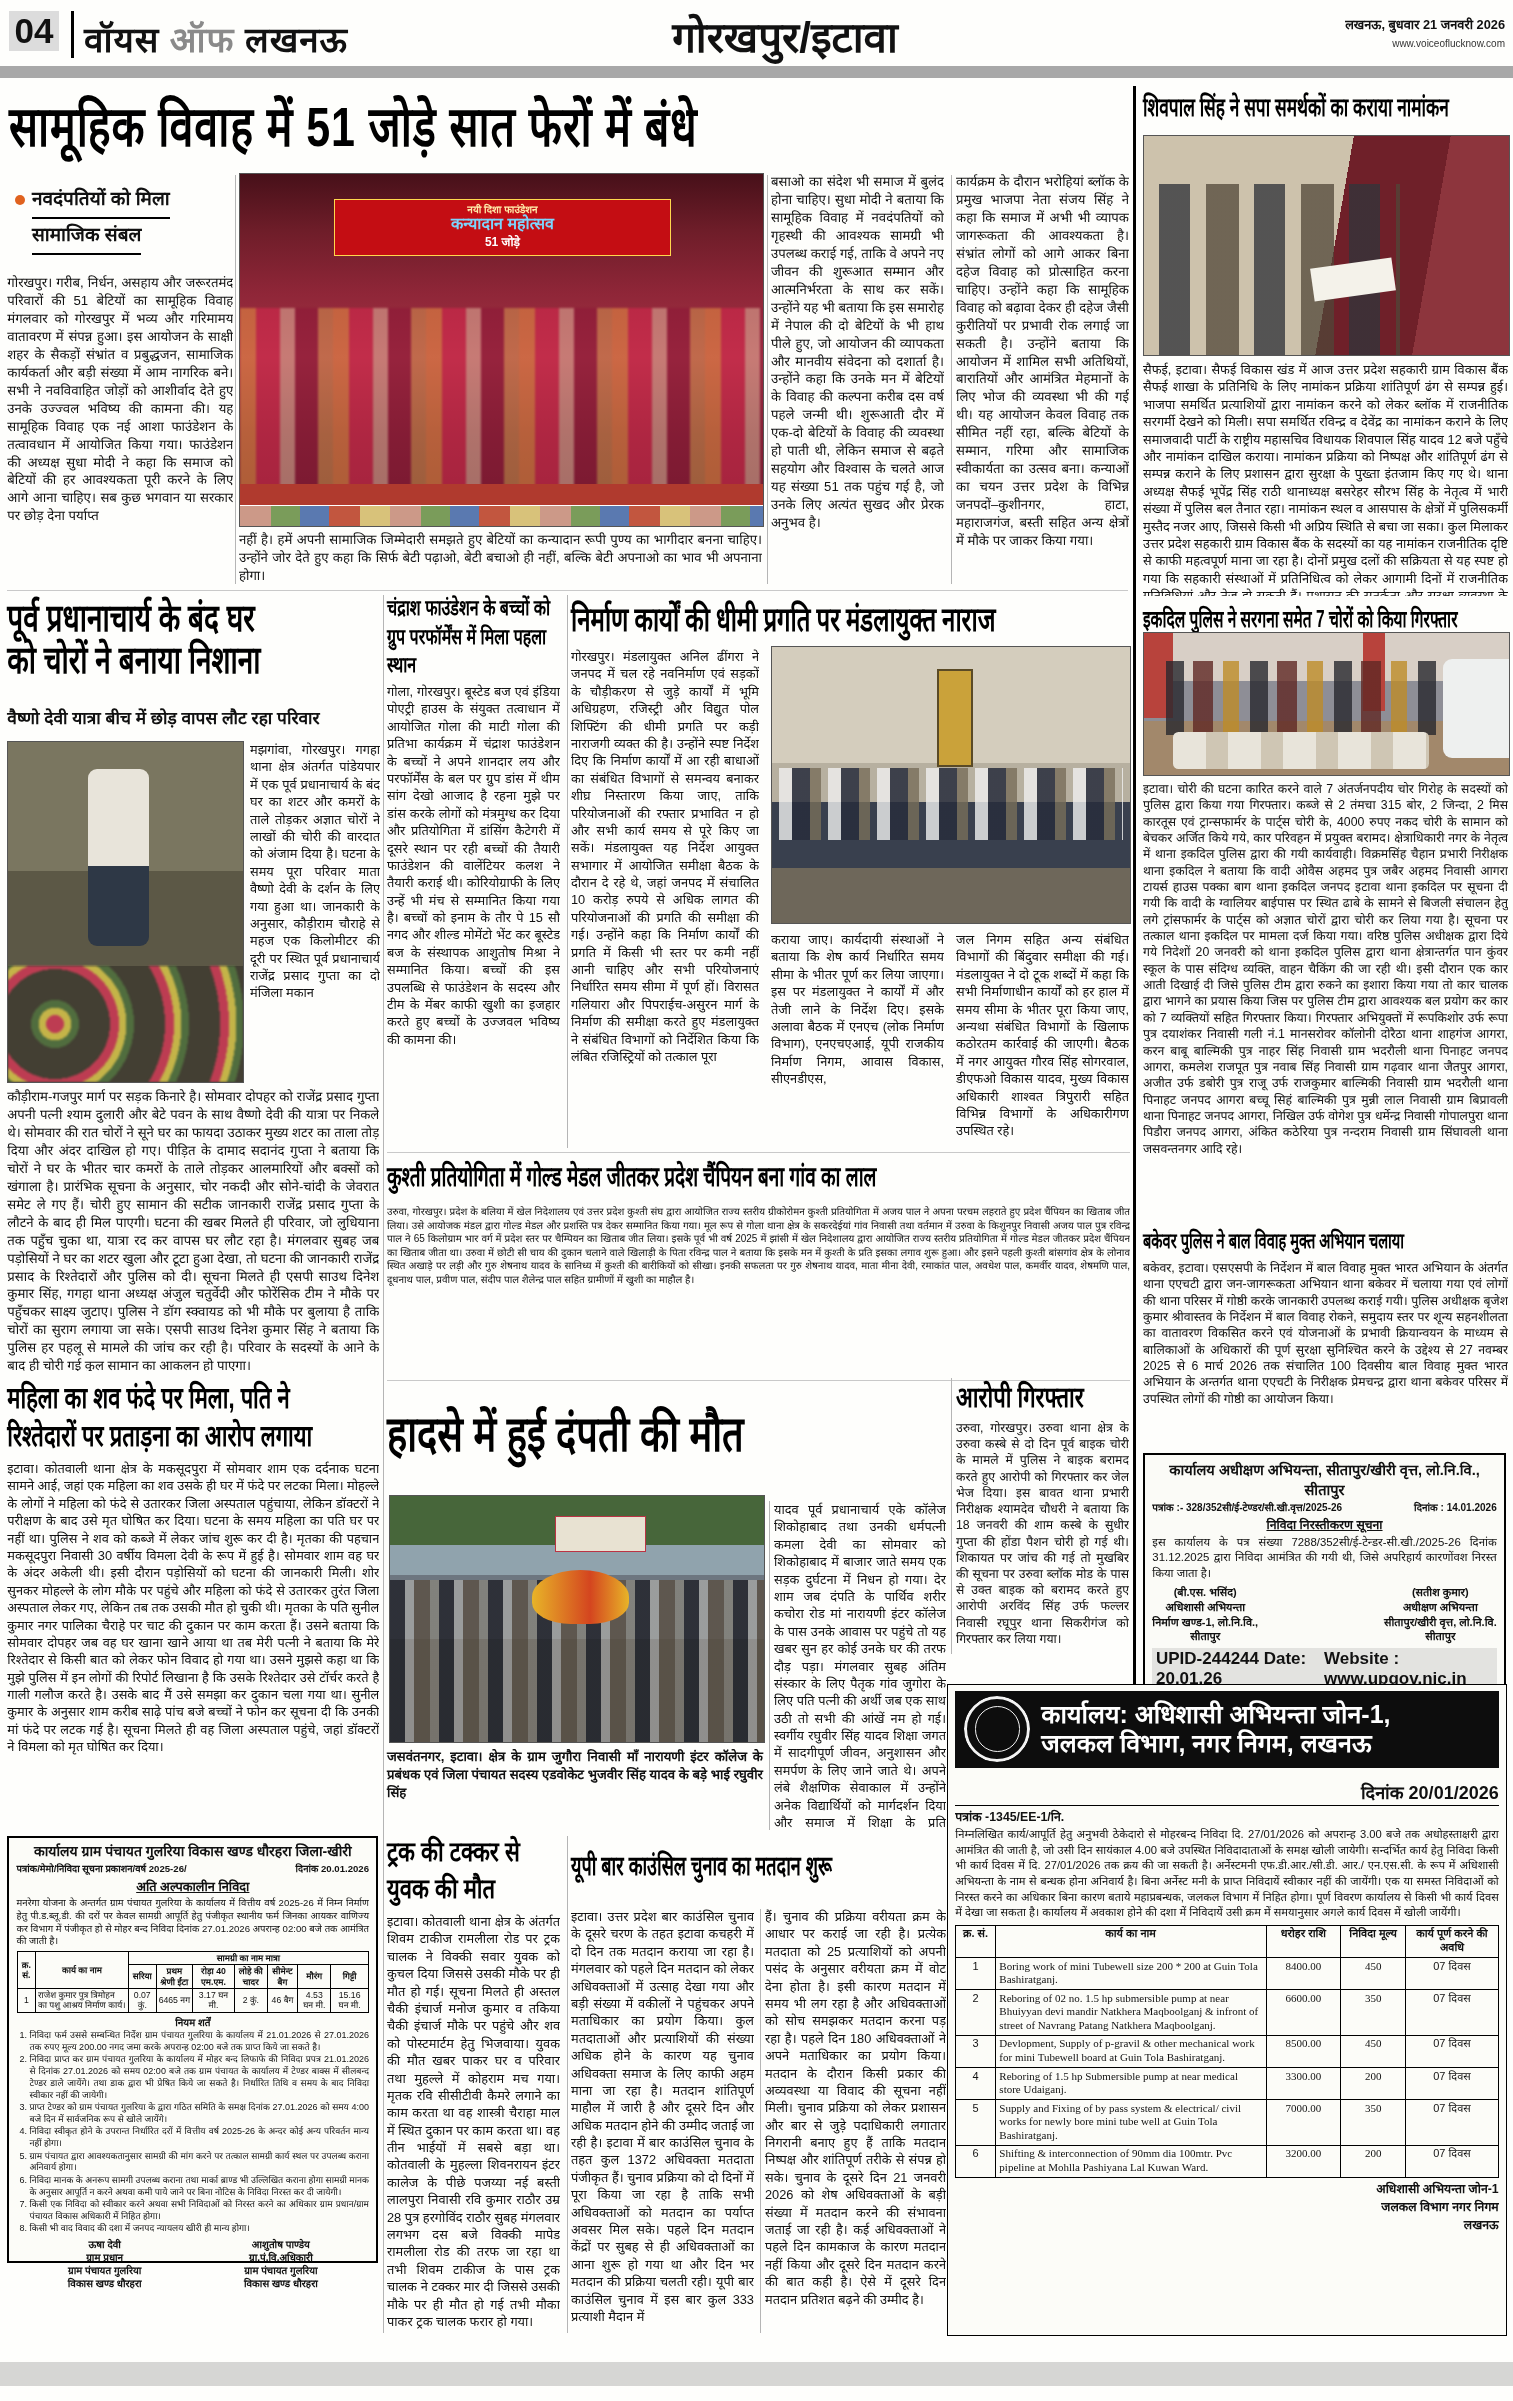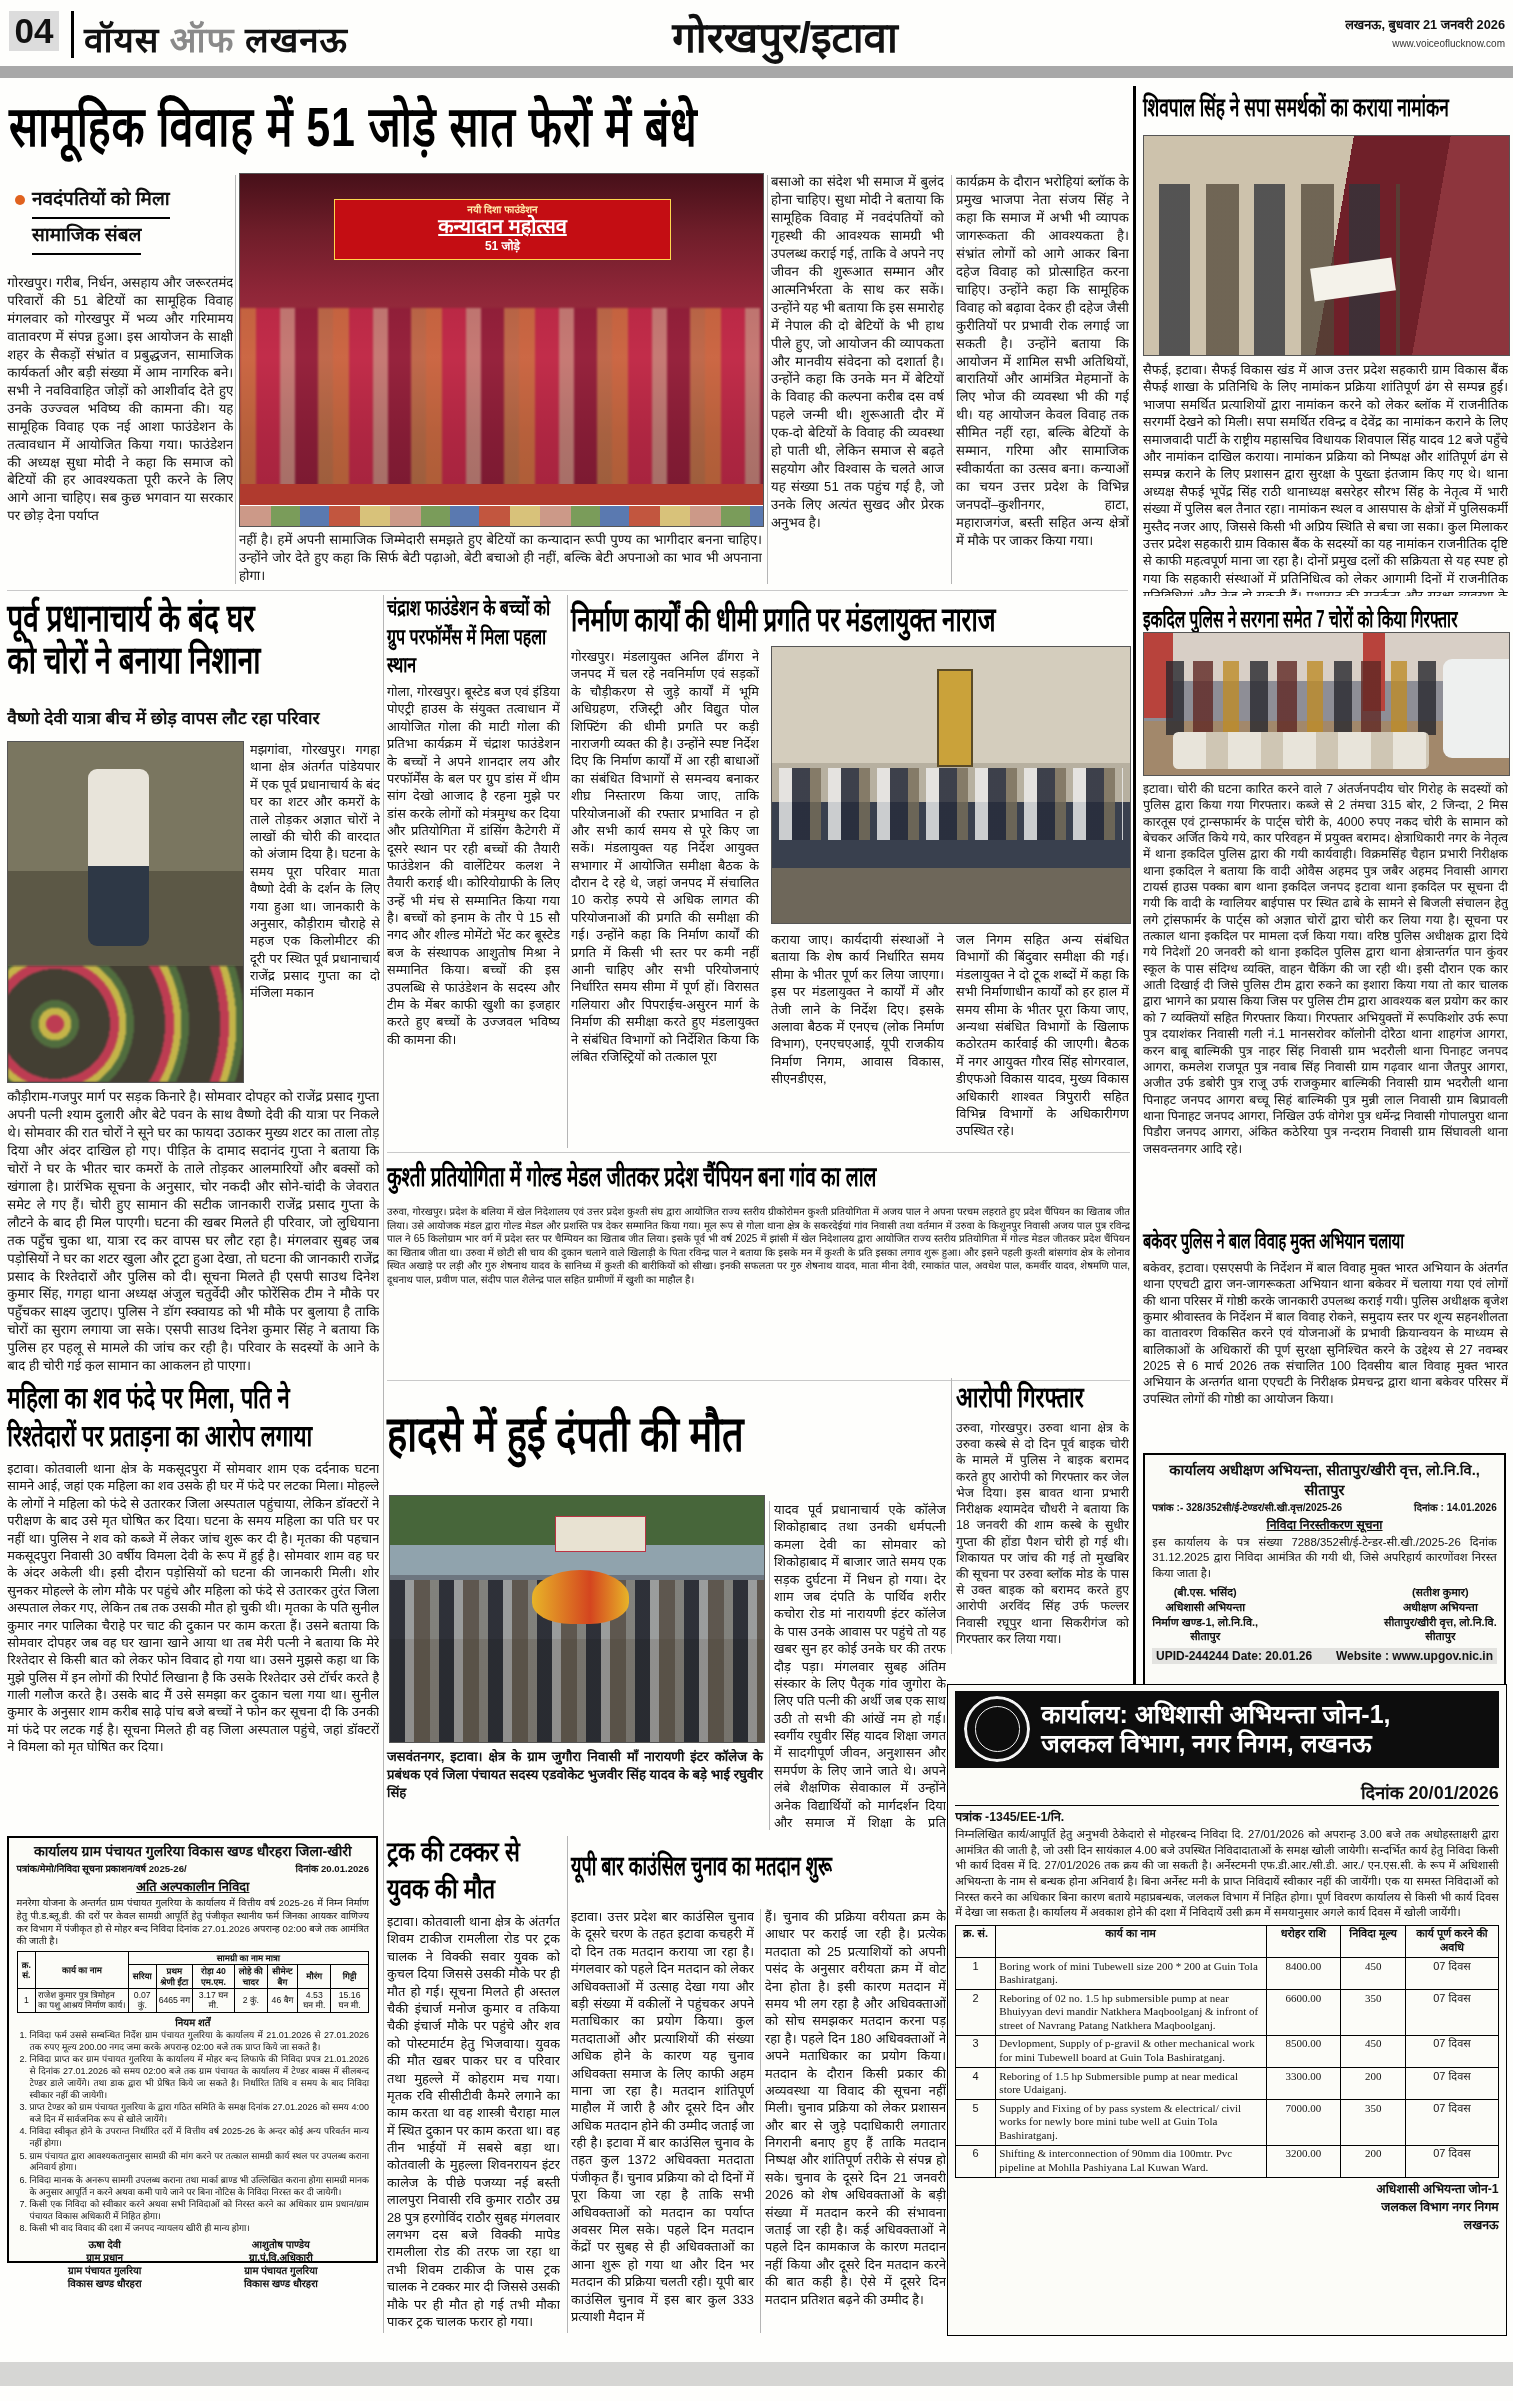--- a/index.html
+++ b/index.html
@@ -34,21 +34,21 @@
   
   .ph{position:absolute;overflow:hidden;background:#888;border:0.9px solid #555;}
   .ph-wedding{left:239px;top:173px;width:523px;height:352px;
     background:linear-gradient(180deg,#471019 0%,#6e1d29 16%,#8f2638 34%,#a23345 52%,#7c2534 74%,#611d2a 100%);}
   .ph-wedding .crowd{position:absolute;left:0;right:0;top:38%;bottom:10%;
     background:repeating-linear-gradient(90deg,rgba(255,170,70,.45) 0 16.4px,rgba(225,40,80,.5) 16.4px 40px,rgba(255,230,190,.4) 40px 55px,rgba(140,20,55,.5) 55px 78px,rgba(250,210,90,.35) 78px 93px);filter:blur(0.9px);}
   .ph-wedding .floor{position:absolute;left:0;right:0;bottom:0;height:12%;background:#b03a2e;}
   .banner{position:absolute;left:18%;top:7%;width:64%;background:#c40d13;border:1.8px solid #ffd84d;
           text-align:center;padding:2.7px 0 4.6px;}
   .banner .org{color:#ffe9a8;font-size:10px;font-weight:700;}
-  .banner .main{color:#ffffff;font-size:20px;font-weight:800;line-height:1.05;text-decoration:underline;}
+  .banner .main{color:#7dd3fc;font-size:16px;font-weight:800;line-height:1.05;}
   .banner .sub{color:#fff;font-size:12px;font-weight:700;}
   .strip{position:absolute;left:0;right:0;bottom:0;height:20px;
     background:repeating-linear-gradient(90deg,#c98 0 31px,#7a9c5a 31px 60px,#5a79b0 60px 89px,#c2563f 89px 120px,#d8c27a 120px 150px);border-top:1.8px solid #fff;}
   .ph-shiv{left:1143px;top:135px;width:365px;height:219px;
     background:linear-gradient(100deg,#cdc2ac 0 52%,#6f2029 52% 76%,#8d353d 76% 100%);}
   .ph-shiv .men{position:absolute;left:4%;right:30%;top:22%;bottom:0;
     background:repeating-linear-gradient(90deg,rgba(50,52,58,.78) 0 31px,transparent 31px 47px,rgba(80,70,56,.75) 47px 80px,transparent 80px 95px);filter:blur(0.5px);}
   .ph-shiv .paper{position:absolute;left:46%;top:58%;width:82px;height:33px;background:#f4f2ea;transform:rotate(-8deg);}
   .ph-ekdil{left:1143px;top:632px;width:365px;height:142px;
     background:linear-gradient(180deg,#d8cfc6 0 34%,#8e8e96 34% 62%,#a2886b 62% 100%);}
@@ -109,21 +109,21 @@
   .bar-c1{left:571px;top:1908px;width:183px;height:456px;font-size:12.8px;}
   .bar-c2{left:765px;top:1908px;width:181px;height:456px;font-size:12.8px;}
   
   .boxA{left:1143px;top:1453px;width:363px;height:234px;border:2.7px solid #000;background:#fbfbf7;
         padding:3.7px 7.3px;box-sizing:border-box;font-size:11.4px;}
   .boxA .t{font-size:14.6px;font-weight:800;text-align:center;}
   .boxA .refrow{display:flex;justify-content:space-between;font-weight:700;font-size:10px;margin-top:1.8px;}
   .boxA .sub{text-align:center;font-weight:800;text-decoration:underline;font-size:12.3px;margin:1.8px 0;}
   .boxA .bd{text-align:justify;line-height:1.35;}
   .boxA .sigs{display:flex;justify-content:space-between;margin-top:3.7px;text-align:center;font-weight:700;font-size:11px;line-height:1.35;}
-  .boxA .ft{margin-top:3.7px;font-weight:800;font-size:12px;background:#e3e3e0;display:flex;justify-content:space-between;padding:0.9px 3.7px;}
+  .boxA .ft{margin-top:3.7px;font-weight:800;font-size:17px;background:#e3e3e0;display:flex;justify-content:space-between;padding:0.9px 3.7px;}
   .gulria{left:7.3px;top:1836px;width:371px;height:427px;border:2.7px solid #000;background:#fcfcf8;
           padding:4.6px 7.3px;box-sizing:border-box;}
   .gulria .t{font-size:14px;font-weight:800;text-align:center;line-height:1.2;}
   .gulria .refrow{display:flex;justify-content:space-between;font-size:9.6px;font-weight:700;margin-top:2.7px;}
   .gulria .sub{text-align:center;font-size:12.8px;font-weight:800;text-decoration:underline;margin:1.8px 0;}
   .gulria .bd{font-size:9.6px;line-height:1.35;text-align:justify;}
   .gulria table{border-collapse:collapse;width:100%;margin-top:2.7px;font-size:8.7px;text-align:center;}
   .gulria th,.gulria td{border:0.9px solid #000;padding:0.9px 1.8px;line-height:1.2;}
   .gulria .terms-t{font-size:10px;font-weight:800;margin-top:2.7px;text-align:center;}
   .gulria ol{margin:0.9px 0 0 12.8px;padding:0;font-size:9px;line-height:1.3;text-align:justify;}

